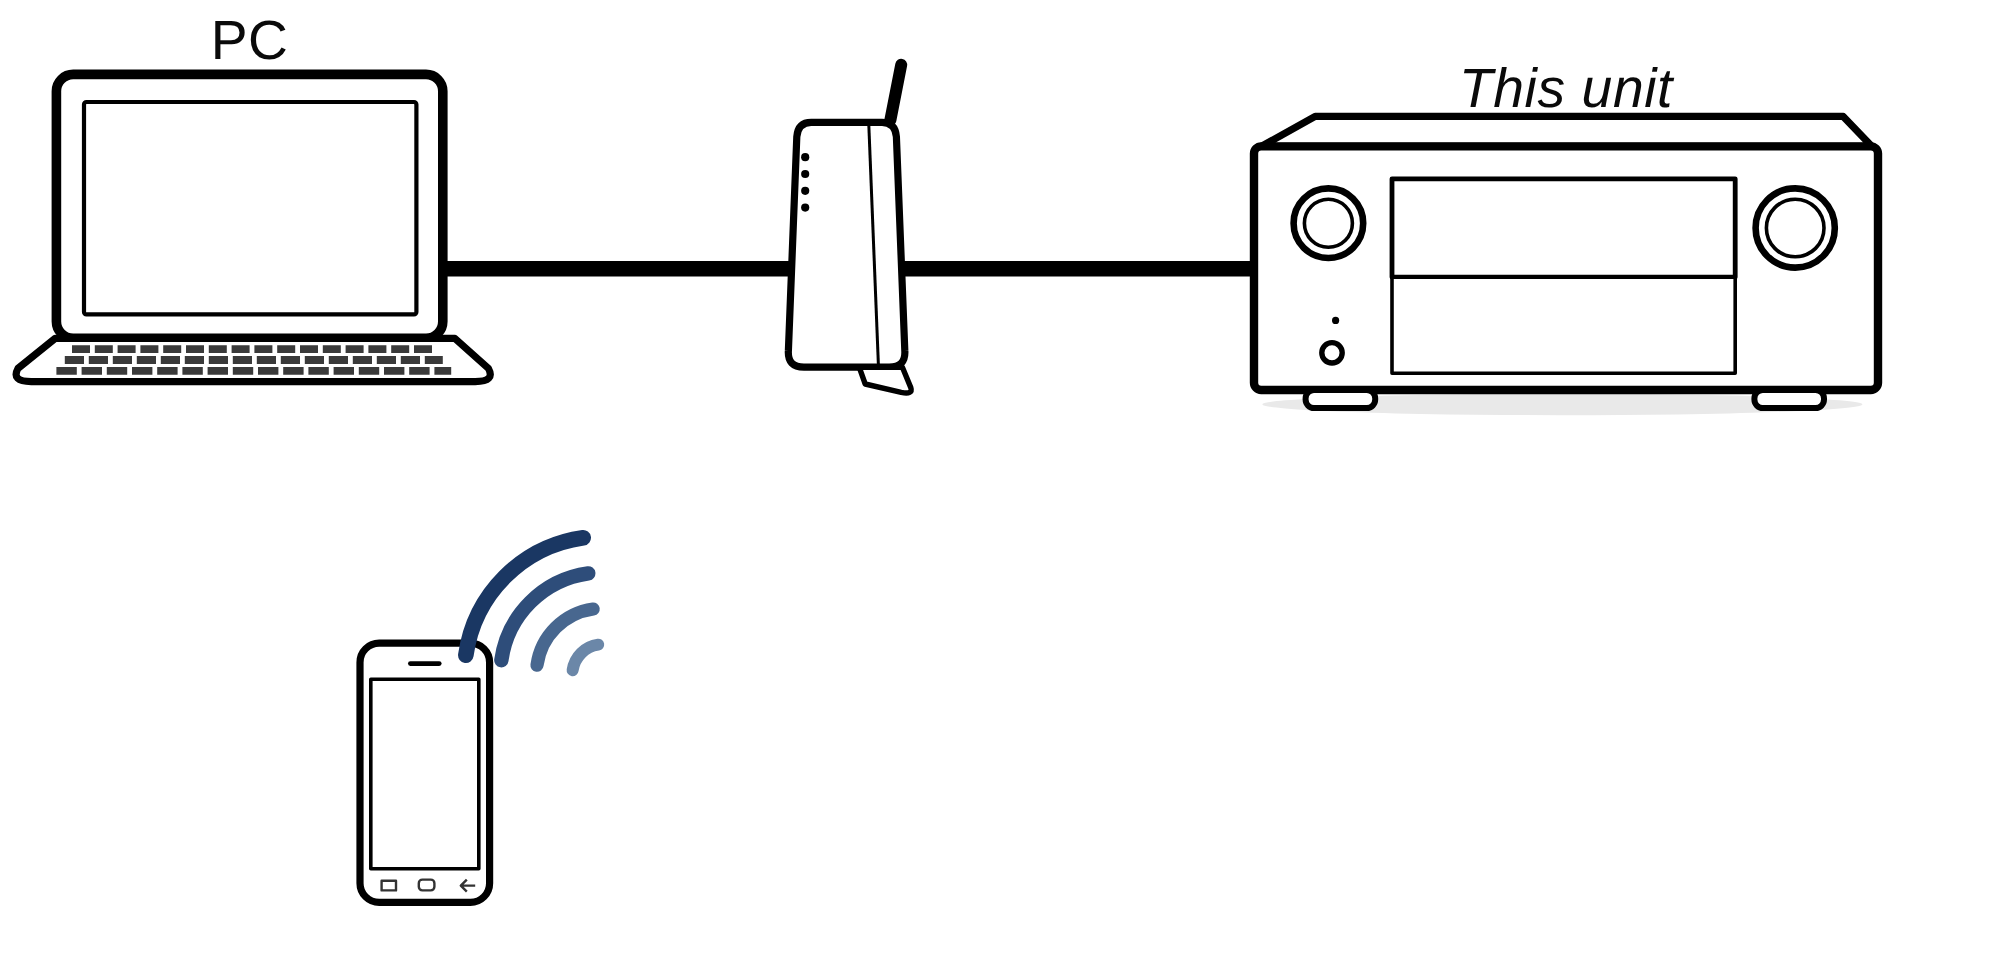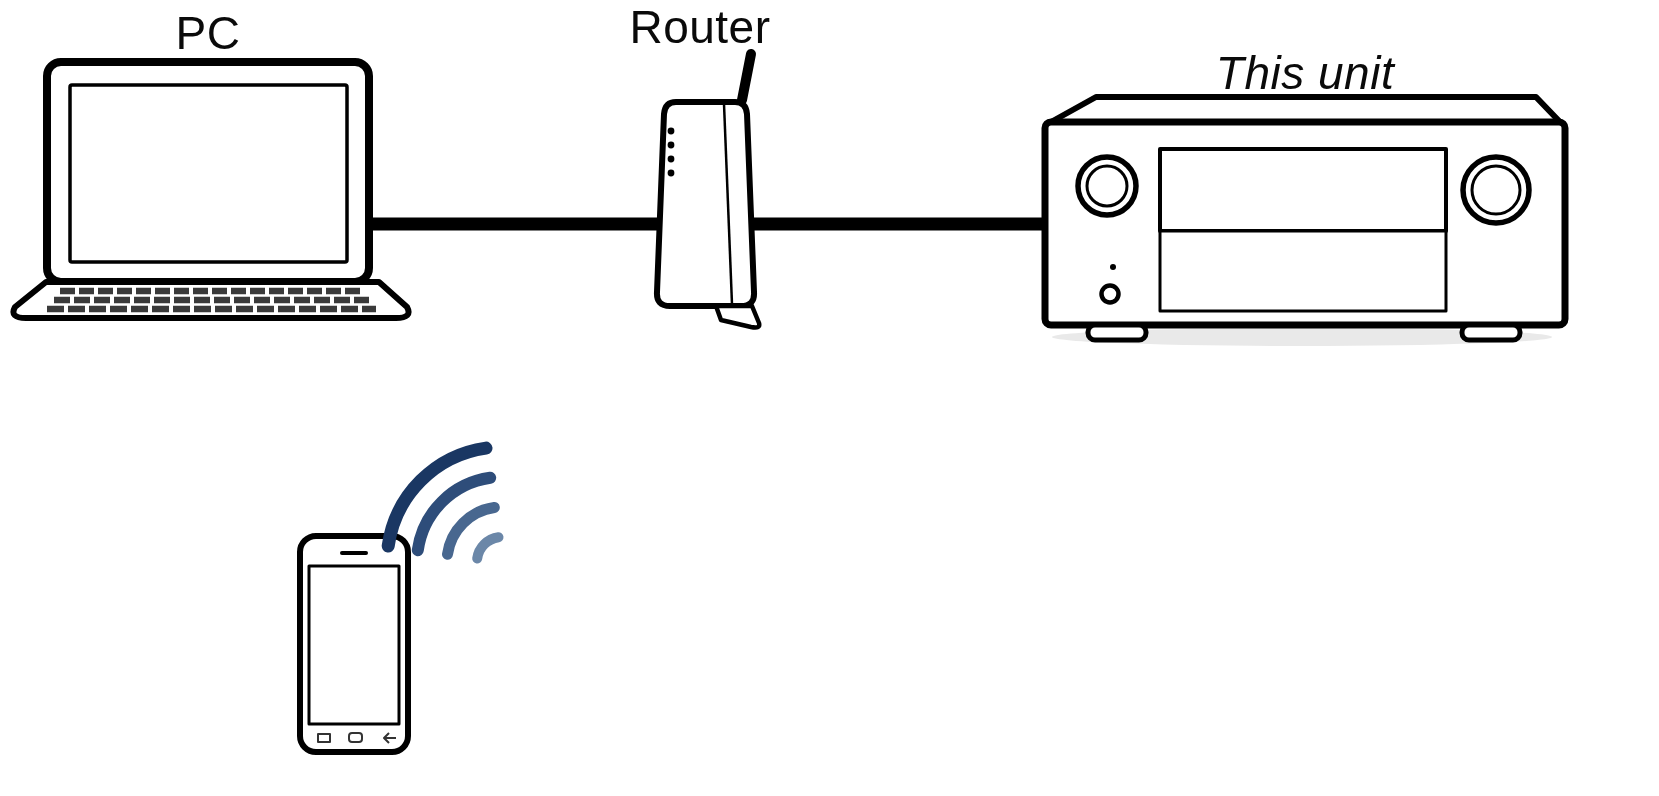--- a/index.html
+++ b/index.html
@@ -80,16 +80,15 @@
 
     <g fill="none" stroke-linecap="round">
       <path d="M 477.2 558.5 A 25 25 0 0 1 498.5 537.2" stroke-width="10" stroke="#6b87a8"></path>
       <path d="M 447.5 554.3 A 55 55 0 0 1 494.3 507.5" stroke-width="11" stroke="#48678f"></path>
       <path d="M 417.8 550.2 A 85 85 0 0 1 490.2 477.8" stroke-width="12" stroke="#2e4d7a"></path>
       <path d="M 388.2 546.0 A 115 115 0 0 1 486.0 448.1" stroke-width="13" stroke="#1a3763"></path>
     </g>
   </svg>
 
   <div class="device-label" id="pc-label">PC</div>
-  <div class="device-label" id="router-label">Router</div>
   <div class="device-label" id="unit-label">This unit</div>
 
 </div>
 
 </body></html>

